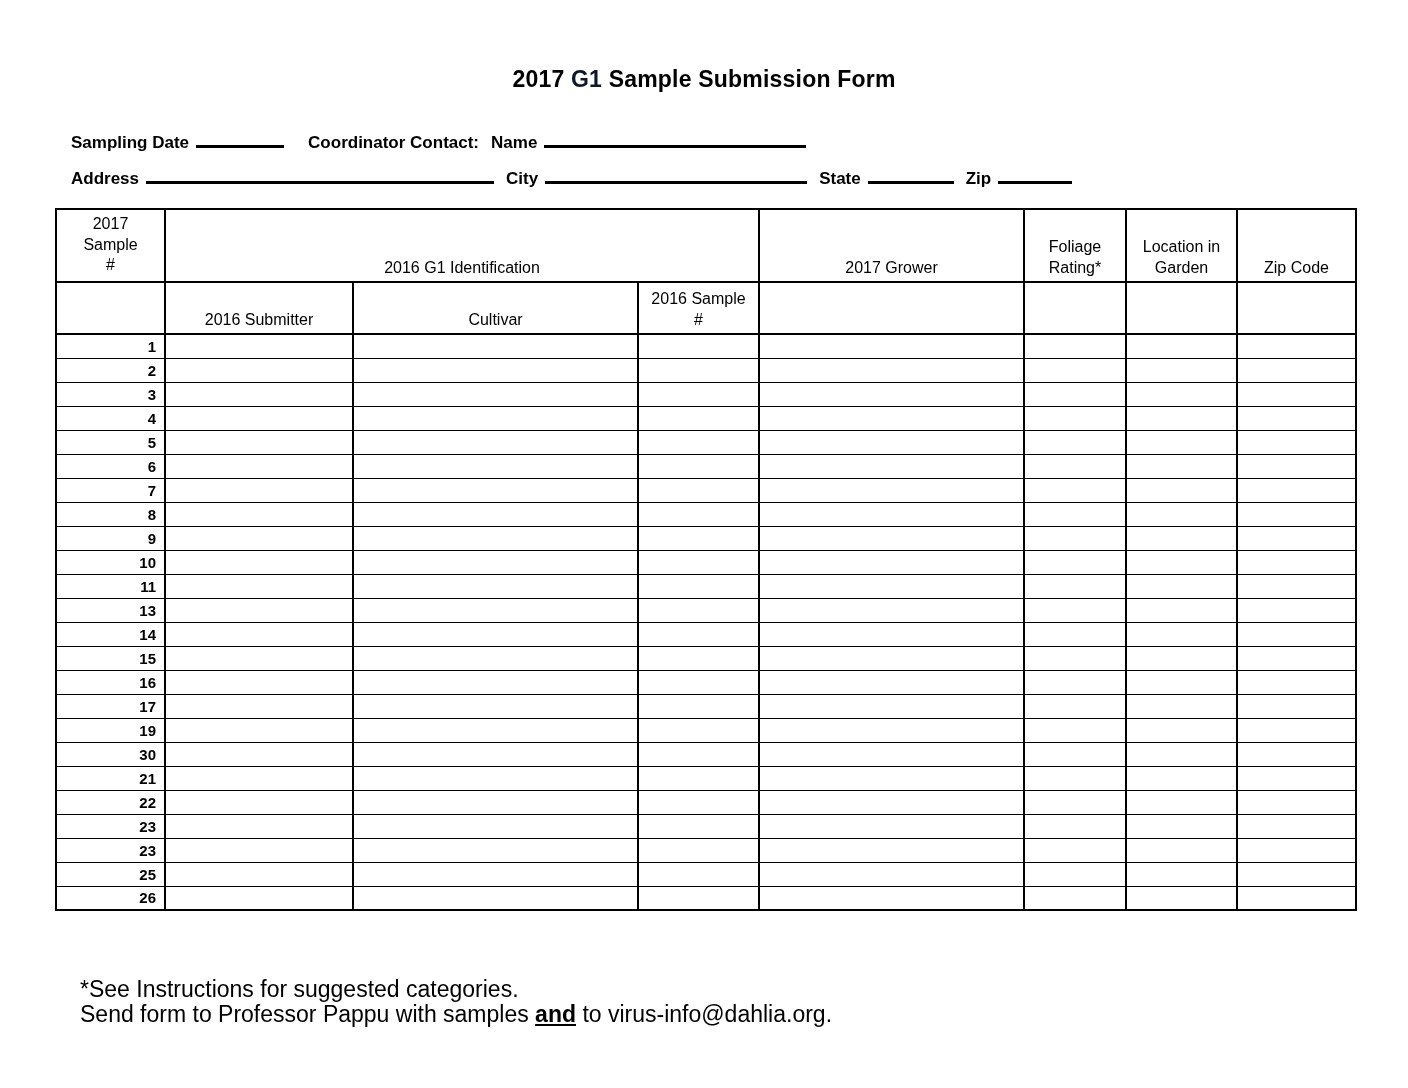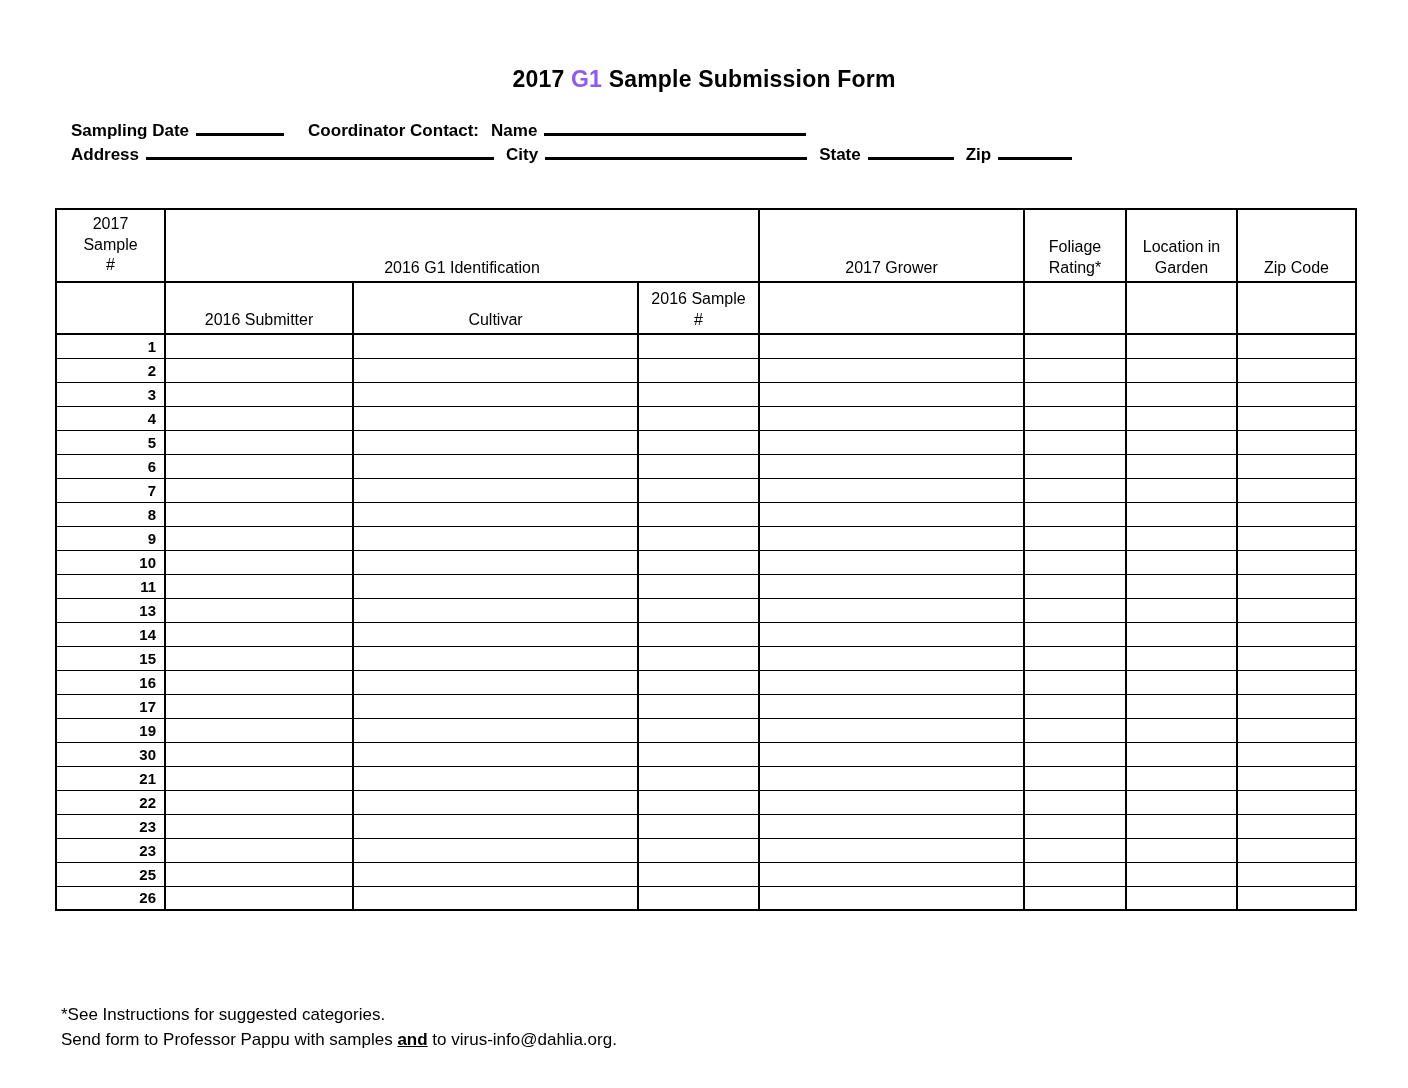--- a/index.html
+++ b/index.html
@@ -21,21 +21,21 @@
     letter-spacing:0.2px;
   }
   .doc-title .hl { color:#f00009; }
 
   
   .contact {
     position:absolute; left:71px; top:119px; width:1260px;
     font-size:17px; font-weight:bold; line-height:24px;
     white-space:nowrap;
   }
-  .contact .line { height:24px; }
+  .contact .line { height:24px;margin-top:12px; }
   .blank {
     display:inline-block;
     border-bottom:3px solid #000;
     height:14px;
     margin-left:7px;
     vertical-align:baseline;
   }
   .b-sampling { width:88px;  margin-right:24px; }
   .b-name     { width:262px; }
   .b-address  { width:348px; }
@@ -75,31 +75,31 @@
   .form-table tr.data-row { height:24px; }
   .form-table td.row-num {
     text-align:right;
     padding-right:8px;
     font-weight:bold;
     vertical-align:middle;
   }
 
   
   .footnotes {
-    position:absolute; left:61px; top:977px;
-    font-size:17px; font-weight:normal; line-height:25px;margin-top:25px;
+    position:absolute; left:80px; top:977px;
+    font-size:23px; font-weight:normal; line-height:25px;
   }
   .footnotes .emph { font-weight:bold; text-decoration:underline; }
 </style>
 </head>
 <body>
 
 <div class="page">
 
-  <div class="doc-title"><span>2017</span>&nbsp;<span class="hl" style="color: #8b5cf6;">G1</span>&nbsp;<span>Sample Submission Form</span></div>
+  <div class="doc-title"><span>2017</span>&nbsp;<span class="hl" style="color: #0f172a;">G1</span>&nbsp;<span>Sample Submission Form</span></div>
 
   <div class="contact">
     <div class="line"><span>Sampling Date</span><span class="blank b-sampling"></span><span>Coordinator Contact:</span><span class="lbl-gap">Name</span><span class="blank b-name"></span></div>
     <div class="line"><span>Address</span><span class="blank b-address"></span><span class="lbl-gap">City</span><span class="blank b-city"></span><span class="lbl-gap">State</span><span class="blank b-state"></span><span class="lbl-gap">Zip</span><span class="blank b-zip"></span></div>
   </div>
 
   <table class="form-table">
     <colgroup>
       <col style="width:109px">
         <col style="width:188px">

